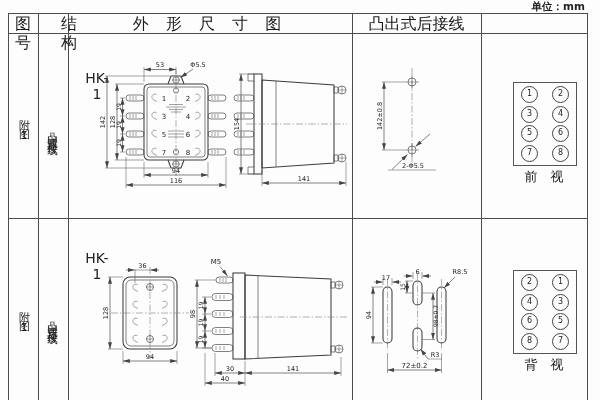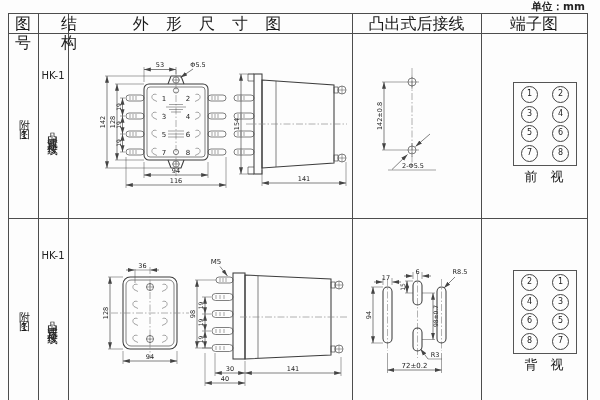--- a/index.html
+++ b/index.html
@@ -12,21 +12,21 @@
 
   .cell{position:absolute;font-size:16px;color:#1b1b1b;text-align:center;}
   .hdr{top:14px;height:19px;line-height:19px;}
   .unit{position:absolute;top:0;left:460px;width:125px;height:13px;line-height:13px;
         text-align:right;font-size:10.5px;font-weight:bold;}
 
   .vwrap{position:absolute;display:flex;align-items:center;justify-content:center;}
   .vtext{writing-mode:vertical-lr;text-orientation:upright;font-size:10.5px;color:#1b1b1b;}
   .fig{letter-spacing:9px;font-size:11px;}
   .desc{letter-spacing:2.5px;}
-  .model{position:absolute;font-size:10px;text-align:center;}
+  .model{position:absolute;font-size:14px;text-align:center;margin-left:44px;}
 
   svg{position:absolute;overflow:visible;}
   .oln{fill:none;stroke:#3d3d3d;stroke-width:1.05;}
   .oln2{fill:none;stroke:#4a4a4a;stroke-width:0.7;}
   .dim{fill:none;stroke:#4a4a4a;stroke-width:0.7;}
   .cl{fill:none;stroke:#8a8a8a;stroke-width:0.65;stroke-dasharray:7 2 1.5 2;}
   .tick{stroke:#4a4a4a;stroke-width:0.5;fill:none;}
   .dt{font:6.5px "DejaVu Sans",sans-serif;fill:#1b1b1b;text-anchor:middle;}
   .dt7{font:7px "DejaVu Sans",sans-serif;fill:#1b1b1b;text-anchor:middle;}
   .dt6{font:6px "DejaVu Sans",sans-serif;fill:#1b1b1b;text-anchor:middle;}
@@ -52,21 +52,20 @@
   <div class="vline" style="left:38px;top:13px;height:387px"></div>
   <div class="vline" style="left:68px;top:13px;height:387px"></div>
   <div class="vline" style="left:352px;top:13px;height:387px"></div>
   <div class="vline" style="left:481px;top:13px;height:387px"></div>
   <div class="vline" style="left:587px;top:13px;height:387px"></div>
 
   <div class="cell hdr" style="left:8px;width:30px">图 号</div>
   <div class="cell hdr" style="left:54px;width:30px">结 构</div>
   <div class="cell hdr" style="left:68px;width:284px;letter-spacing:6px">外 形 尺 寸 图</div>
   <div class="cell hdr" style="left:352px;width:129px">凸出式后接线</div>
-  <div class="cell hdr" style="left:481px;width:106px">端子图</div>
 
   <div class="vwrap" style="left:8px;top:98px;width:30px;height:66px">
     <span class="vtext fig">附图1</span>
   </div>
   <div class="model" style="left:38px;top:70px;width:30px">HK-1</div>
   <div class="vwrap" style="left:38px;top:92px;width:30px;height:78px">
     <span class="vtext desc">凸出式前接线</span>
   </div>
 
   <div class="vwrap" style="left:8px;top:290px;width:30px;height:66px">

